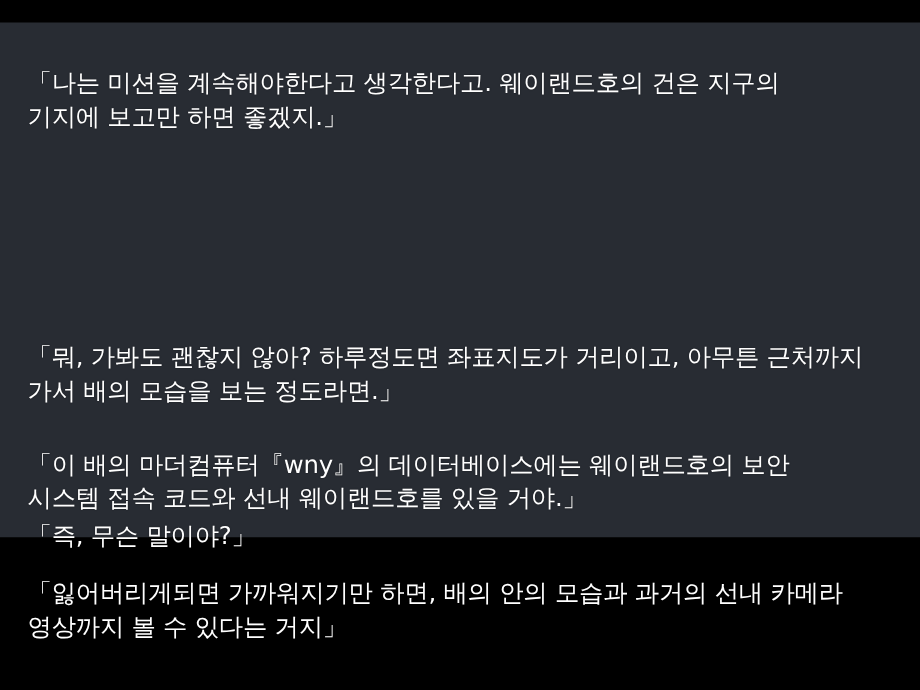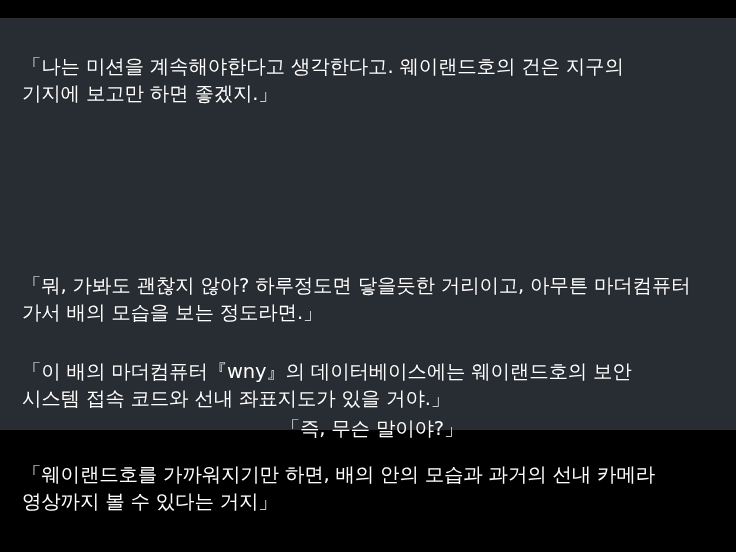--- a/index.html
+++ b/index.html
@@ -50,36 +50,36 @@
     line-height: 27px;
     letter-spacing: -0.2px;
     white-space: pre-wrap;
     text-shadow: 0 0 1px rgba(0,0,0,0.6);
   }
   .p0 { top: 33px; }
   .p1 { top: 118px; }
   .p2 { top: 217px; }
   .p3 { top: 252px; }
   .p4 { top: 338px; }
-  .p5 { top: 395px; text-align: center; }
+  .p5 { top: 395px; }
   .p6 { top: 441px; }
 </style>
 </head>
 <body>
 
 <div id="page">
 
   <div id="panel-upper"></div>
   <div id="panel-lower"></div>
 
   <div class="text-layer">
     <div class="para p0">「나는 미션을 계속해야한다고 생각한다고. 웨이랜드호의 건은 지구의
 기지에 보고만 하면 좋겠지.」</div>
-    <div class="para p3">「뭐, 가봐도 괜찮지 않아? 하루정도면 닿을듯한 거리이고, 아무튼 마더컴퓨터
+    <div class="para p3">「뭐, 가봐도 괜찮지 않아? 하루정도면 좌표지도가 거리이고, 아무튼 근처까지
 가서 배의 모습을 보는 정도라면.」</div>
     <div class="para p4">「이 배의 마더컴퓨터『wny』의 데이터베이스에는 웨이랜드호의 보안
-시스템 접속 코드와 선내 좌표지도가 있을 거야.」</div>
+시스템 접속 코드와 선내 웨이랜드호를 있을 거야.」</div>
     <div class="para p5">「즉, 무슨 말이야?」</div>
-    <div class="para p6">「웨이랜드호를 가까워지기만 하면, 배의 안의 모습과 과거의 선내 카메라
+    <div class="para p6">「잃어버리게되면 가까워지기만 하면, 배의 안의 모습과 과거의 선내 카메라
 영상까지 볼 수 있다는 거지」</div>
   </div>
 
 </div>
 
 </body></html>

